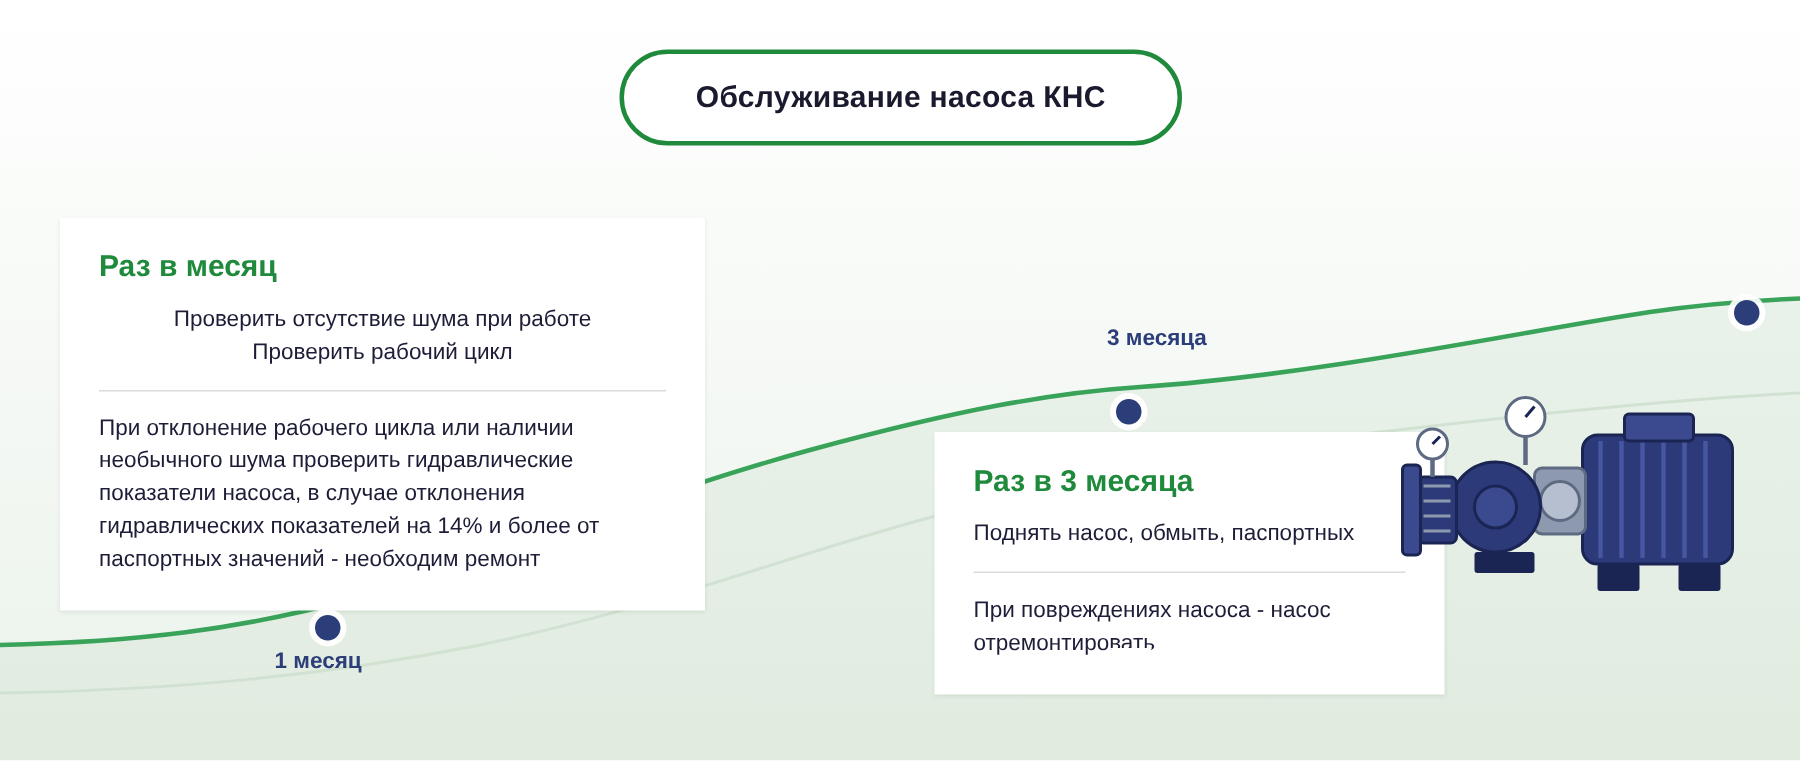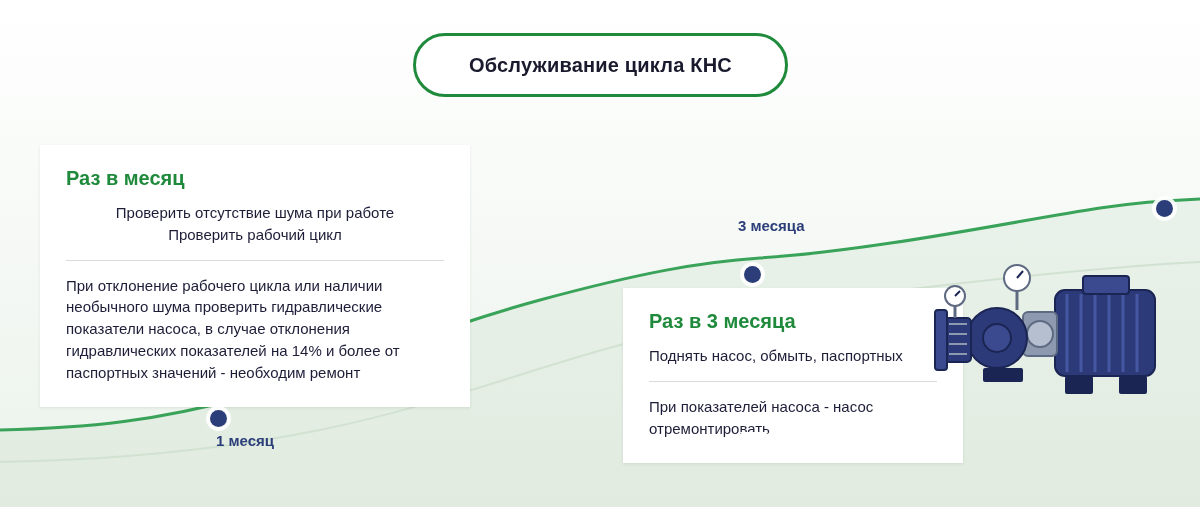--- a/index.html
+++ b/index.html
@@ -118,21 +118,21 @@
   .dot.m3 { left: 744px; top: 266px; width: 17px; height: 17px; }
   .dot.m-end { left: 1156px; top: 200px; width: 17px; height: 17px; }
 
   .milestone-label {
     position: absolute;
     color: #2c3e7a;
     font-size: 15px;
     font-weight: bold;
     white-space: nowrap;
   }
-  .milestone-label.m1 { left: 183px; top: 432px; margin-left: 33px; }
+  .milestone-label.m1 { left: 183px; top: 432px; }
   .milestone-label.m3 { left: 710px; top: 217px; margin-left: 28px; }
 
   
   .pump {
     position: absolute;
     left: 905px;
     top: 260px;
     width: 280px;
     height: 175px;
   }
@@ -148,37 +148,37 @@
         <stop offset="0%" stop-color="#e7f1e8"></stop>
         <stop offset="100%" stop-color="#dfeade"></stop>
       </linearGradient>
     </defs>
     <path d="M0,507 L0,430 C90,428 160,420 240,398 C340,370 430,330 540,300 C640,273 700,262 760,258 C880,250 1020,220 1100,208 C1140,202 1175,200 1200,199 L1200,507 Z" fill="url(#fillGrad)" opacity="0.85"></path>
     <path d="M0,430 C90,428 160,420 240,398 C340,370 430,330 540,300 C640,273 700,262 760,258 C880,250 1020,220 1100,208 C1140,202 1175,200 1200,199" fill="none" stroke="#3aa35a" stroke-width="3"></path>
     <path d="M0,462 C120,460 220,450 320,430 C440,405 520,372 620,345 C720,318 820,300 920,288 C1030,275 1120,266 1200,262" fill="none" stroke="#cfe0cf" stroke-width="2" opacity="0.9"></path>
   </svg>
 
   <div class="title-pill">
-    <span>Обслуживание цикла КНС</span>
+    <span>Обслуживание насоса КНС</span>
   </div>
 
   <div class="card one">
     <h3>Раз в месяц</h3>
     <p class="pre" style="white-space: pre-line; text-align: center;">Проверить отсутствие шума при работе
 Проверить рабочий цикл</p>
     <div class="divider"></div>
     <p>При отклонение рабочего цикла или наличии необычного шума проверить гидравлические показатели насоса, в случае отклонения гидравлических показателей на 14% и более от паспортных значений - необходим ремонт</p>
   </div>
   <div class="pointer one"></div>
 
   <div class="card three">
     <h3>Раз в 3 месяца</h3>
     <p>Поднять насос, обмыть, паспортных</p>
     <div class="divider"></div>
-    <p>При показателей насоса - насос отремонтировать</p>
+    <p>При повреждениях насоса - насос отремонтировать</p>
   </div>
   <div class="pointer three"></div>
 
   <div class="dot m1"></div>
   <div class="milestone-label m1">1 месяц</div>
 
   <div class="dot m3"></div>
   <div class="milestone-label m3">3 месяца</div>
 
   <div class="dot m-end"></div>

